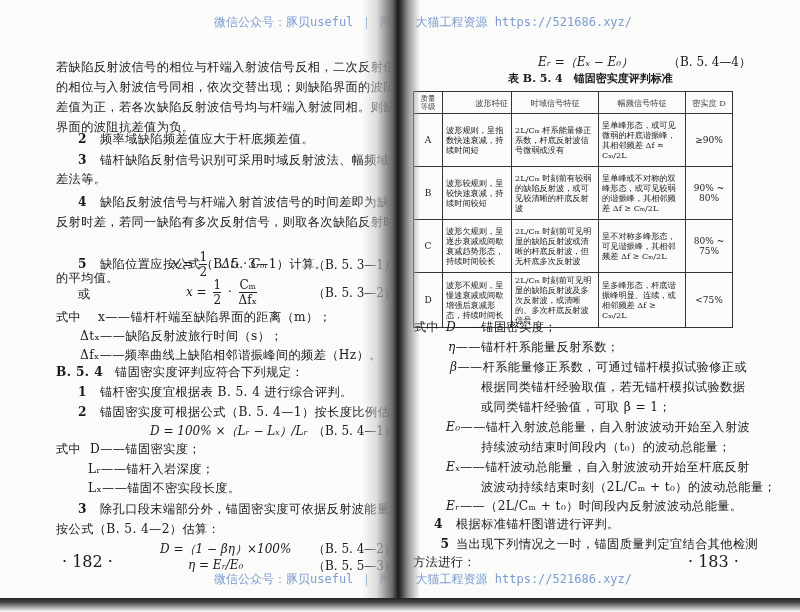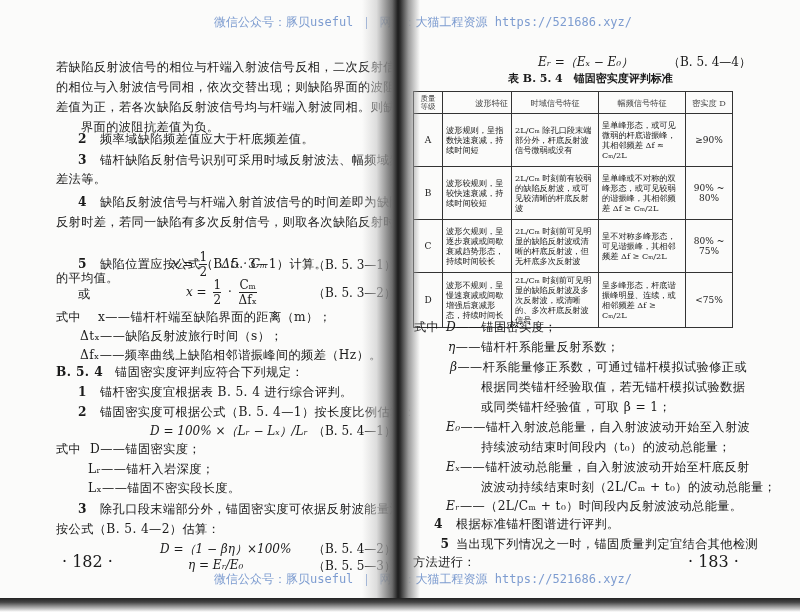--- a/index.html
+++ b/index.html
@@ -56,21 +56,21 @@
 
 <div class="page page-left"></div>
 <div class="page page-right"></div>
 
 <div class="watermark wm-top">微信公众号：豚贝useful ｜ 网站：大猫工程资源 https://521686.xyz/</div>
 <div class="watermark wm-bottom">微信公众号：豚贝useful ｜ 网站：大猫工程资源 https://521686.xyz/</div>
 
 <div class="txt" style="left:56px;top:58px;">若缺陷反射波信号的相位与杆端入射波信号反相，二次反射信号</div>
 <div class="txt" style="left:56px;top:78px;">的相位与入射波信号同相，依次交替出现；则缺陷界面的波阻抗</div>
 <div class="txt" style="left:56px;top:98px;">差值为正，若各次缺陷反射波信号均与杆端入射波同相。则缺陷</div>
-<div class="txt" style="left:56px;top:118px;margin-left:25px;">界面的波阻抗差值为负。</div>
+<div class="txt" style="left:56px;top:118px;">界面的波阻抗差值为负。</div>
 
 <div class="txt" style="left:78px;top:130px;">
   <span class="num">2</span><span>频率域缺陷频差值应大于杆底频差值。</span>
 </div>
 <div class="txt" style="left:78px;top:151px;">
   <span class="num">3</span><span>锚杆缺陷反射信号识别可采用时域反射波法、幅频域频</span>
 </div>
 <div class="txt" style="left:56px;top:170px;">差法等。</div>
 
 <div class="txt" style="left:78px;top:193px;">
@@ -142,21 +142,21 @@
       <th style="width:62px;text-align:right;">波形特征</th>
       <th style="width:80px;">时域信号特征</th>
       <th style="width:80px;">幅频信号特征</th>
       <th>密实度 D</th>
     </tr>
   </thead>
   <tbody>
     <tr class="row">
       <td class="g">A</td>
       <td>波形规则，呈指数快速衰减，持续时间短</td>
-      <td>2L/Cₘ 除孔口段末端部分外，杆底反射波信号微弱或没有</td>
+      <td>2L/Cₘ 杆系能量修正系数，杆底反射波信号微弱或没有</td>
       <td>呈单峰形态，或可见微弱的杆底谐振峰，其相邻频差 Δf ≈ Cₘ/2L</td>
       <td class="d">≥90%</td>
     </tr>
     <tr class="row">
       <td class="g">B</td>
       <td>波形较规则，呈较快速衰减，持续时间较短</td>
       <td>2L/Cₘ 时刻前有较弱的缺陷反射波，或可见较清晰的杆底反射波</td>
       <td>呈单峰或不对称的双峰形态，或可见较弱的谐振峰，其相邻频差 Δf ≥ Cₘ/2L</td>
       <td class="d">90% ~ 80%</td>
     </tr>

